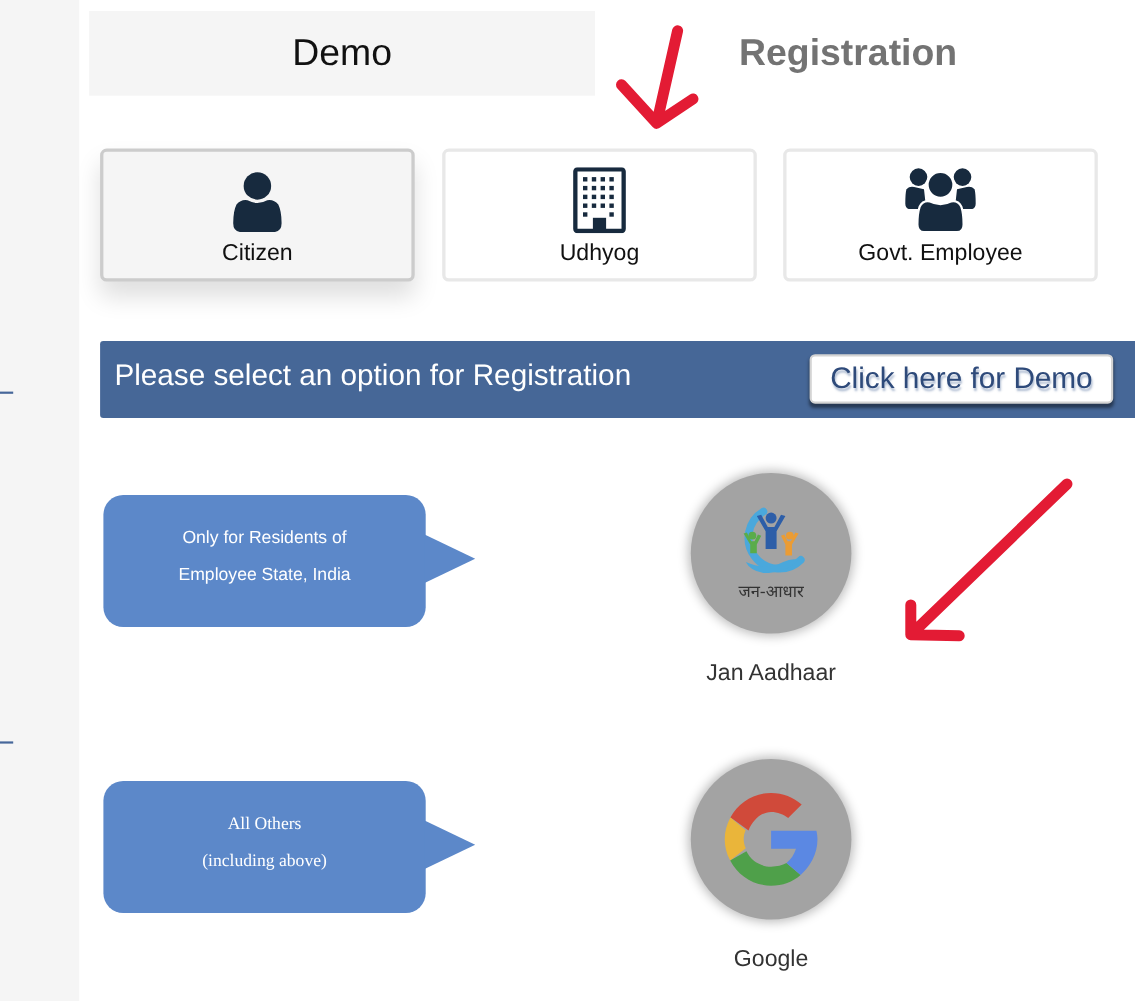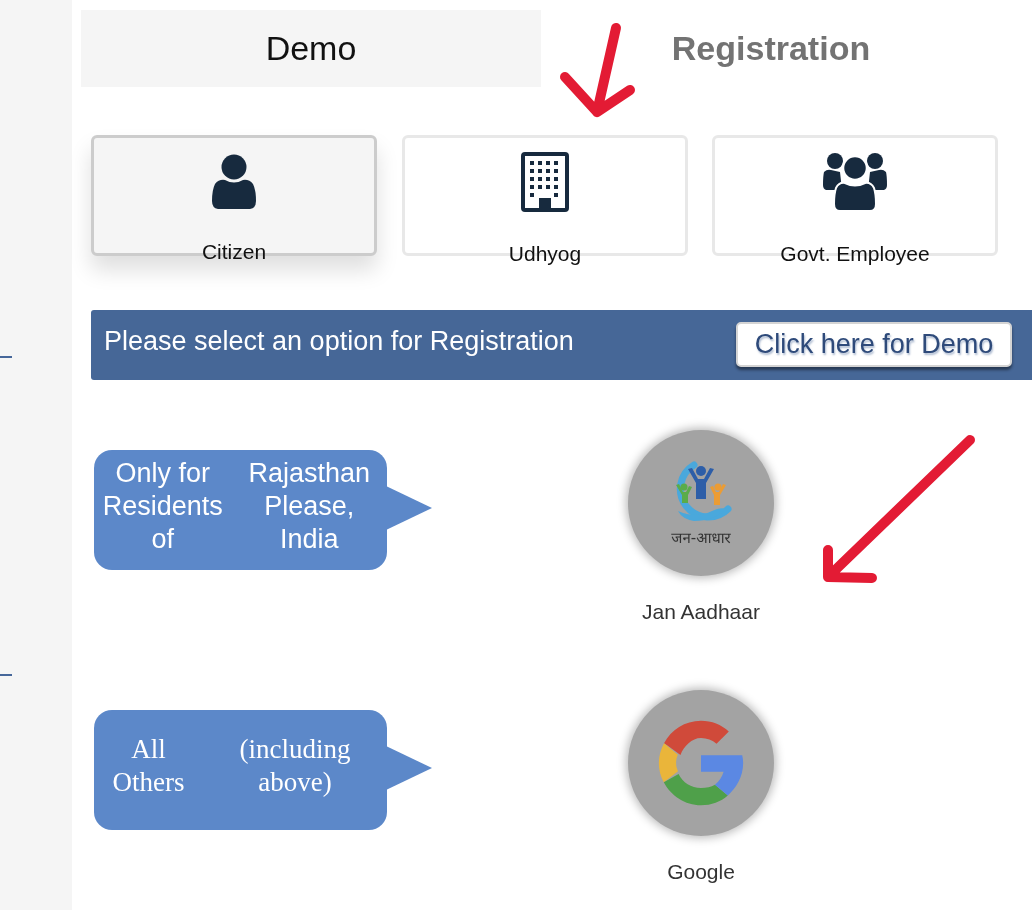--- a/index.html
+++ b/index.html
@@ -19,21 +19,20 @@
     font-size:34px; color:#111; cursor:pointer;
   }
   .tab.login { background:#f5f5f5; }
   .tab.registration { background:#ffffff; font-weight:bold; color:#737373; }
 
   .type-card {
     position:absolute; top:135px; width:286px; height:121px; box-sizing:border-box;
     border:3px solid #e8e8e8; border-radius:6px; background:#fff;
     display:flex; flex-direction:column; align-items:center; justify-content:flex-start;
     cursor:pointer;
-    gap:24px;
   }
   .type-card.active {
     background:#f5f5f5; border-color:#cccccc;
     box-shadow:0 14px 22px rgba(0,0,0,0.13);
   }
   .type-card .icon { margin-top:16px; height:58px; display:flex; align-items:flex-end; }
   .type-card .label { margin-top:6px; font-size:21px; color:#111; }
 
   .banner {
     position:absolute; left:91px; top:310px; width:922px; height:70px;
@@ -47,22 +46,22 @@
     background:#fff; border:2px solid #d4d4d4; border-radius:5px;
     box-shadow:0 3px 3px rgba(0,0,0,0.45);
     font-size:27px; color:#2e4a7a; text-shadow:1px 2px 2px rgba(70,103,151,0.45);
     display:flex; align-items:center; justify-content:center; cursor:pointer;
   }
 
   .callout { position:absolute; left:94px; width:340px; height:120px; }
   .callout .body {
     position:absolute; left:0; top:0; width:293px; height:120px;
     background:#5c88c9; border-radius:18px;
-    display:flex; align-items:center; justify-content:center;
-    color:#fff; font-size:27px; line-height:33px; text-align:center;
+    display:flex; flex-direction:column; align-items:center; justify-content:center;
+    color:#fff; font-size:16px; line-height:33px; text-align:center;
     padding-bottom:8px; box-sizing:border-box;
   }
   .callout .tip {
     position:absolute; left:292px; top:36px; width:0; height:0;
     border-top:22px solid transparent; border-bottom:22px solid transparent;
     border-left:46px solid #5c88c9;
   }
 
   .provider { position:absolute; width:160px; text-align:center; cursor:pointer; }
   .provider .circle {
@@ -144,21 +143,21 @@
 </div>
 
 <div class="banner">
   <div class="text">Please select an option for Registration</div>
   <div class="demo-btn">Click here for Demo</div>
 </div>
 
 <div class="callout" style="top:450px;">
   <div class="body">
     <span>Only for Residents of</span>
-    <span>Rajasthan Please, India</span>
+    <span>Employee State, India</span>
   </div>
   <div class="tip"></div>
 </div>
 
 <div class="provider" style="left:621px; top:430px;">
   <div class="circle">
     <svg width="90" height="70" viewBox="0 0 90 70">
       <path d="M38 6 A28 28 0 1 0 72 50" fill="none" stroke="#4aa8dc" stroke-width="7" stroke-linecap="round"></path>
       <path d="M22 52 Q40 60 56 52 Q64 48 70 50 Q58 62 38 62 Q26 60 22 52 Z" fill="#4aa8dc"></path>
       <circle cx="45" cy="12" r="5" fill="#2d5ea8"></circle>

